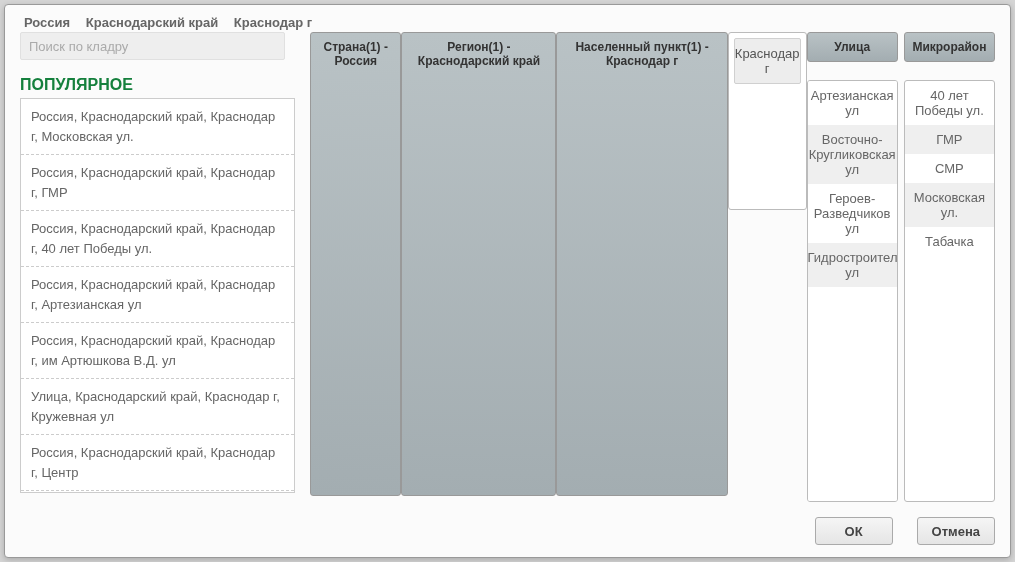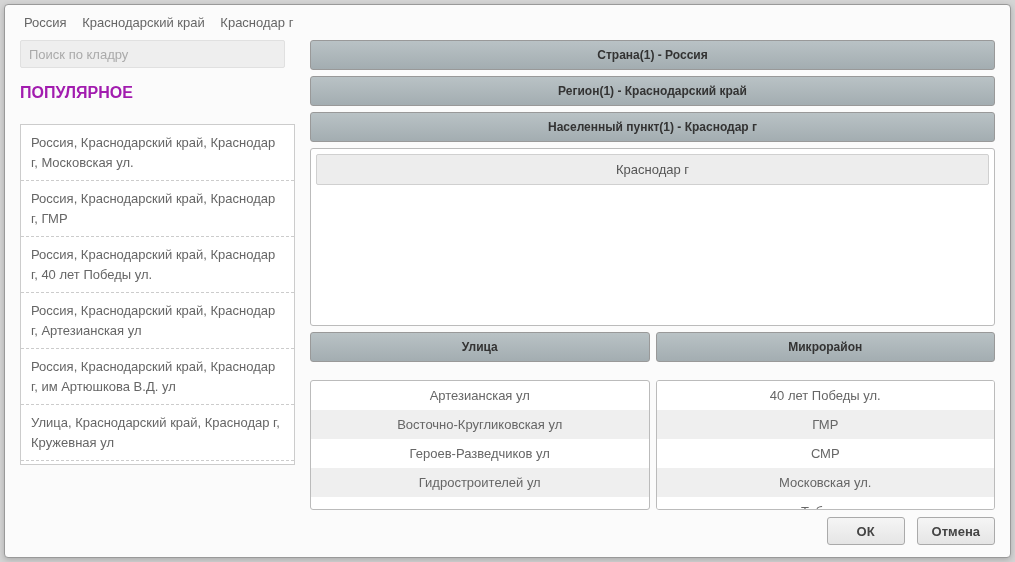--- a/index.html
+++ b/index.html
@@ -21,22 +21,23 @@
       margin: 4px;
       width: 1007px;
       height: 554px;
       box-shadow: 0 2px 6px rgba(0,0,0,0.2);
       position: relative;
       padding: 10px 15px 12px 15px;
     }
     .breadcrumb {
       font-size: 13px;
       color: #666;
-      margin-bottom: 10px;
+      margin-bottom: 2px;
       padding-left: 4px;
+      font-weight: bold;
     }
     .breadcrumb span {
       margin-right: 12px;
     }
     .content {
       display: flex;
       gap: 15px;
       height: 470px;
     }
     .left-col {
@@ -54,41 +55,41 @@
       color: #6d28d9;
       border-radius: 2px;
       margin-bottom: 10px;
     }
     .search-input::placeholder {
       color: #aaa;
     }
     .popular-header {
       font-size: 16px;
       font-weight: bold;
-      color: #a21caf;
-      margin: 6px 0 22px 0;
+      color: #15803d;
+      margin: 6px 0 4px 0;
     }
     .popular-list {
       border: 1px solid #ccc;
-      height: 341px;
+      height: 395px;
       overflow-y: scroll;
       background: #fff;
     }
     .popular-item {
       padding: 8px 10px;
       font-size: 13px;
       color: #666;
       border-bottom: 1px dashed #ccc;
       line-height: 1.5;
       cursor: pointer;
     }
     .right-col {
       flex: 1;
       display: flex;
-      flex-direction: column;
+      flex-direction: row;
     }
     .level-header {
       background: linear-gradient(#b9c2c5, #a3adb1);
       border: 1px solid #999;
       border-radius: 3px;
       text-align: center;
       font-size: 12px;
       font-weight: bold;
       color: #333;
       padding: 7px 0;
@@ -151,21 +152,21 @@
       cursor: pointer;
     }
     .sub-item:nth-child(even) {
       background: #efefef;
     }
     .buttons {
       position: absolute;
       bottom: 12px;
       right: 15px;
       display: flex;
-      gap: 12px;
+      gap: 24px;
     }
     .btn {
       min-width: 78px;
       height: 28px;
       background: linear-gradient(#f5f5f5, #e5e5e5);
       border: 1px solid #aaa;
       border-radius: 3px;
       font-size: 13px;
       font-weight: bold;
       color: #444;

